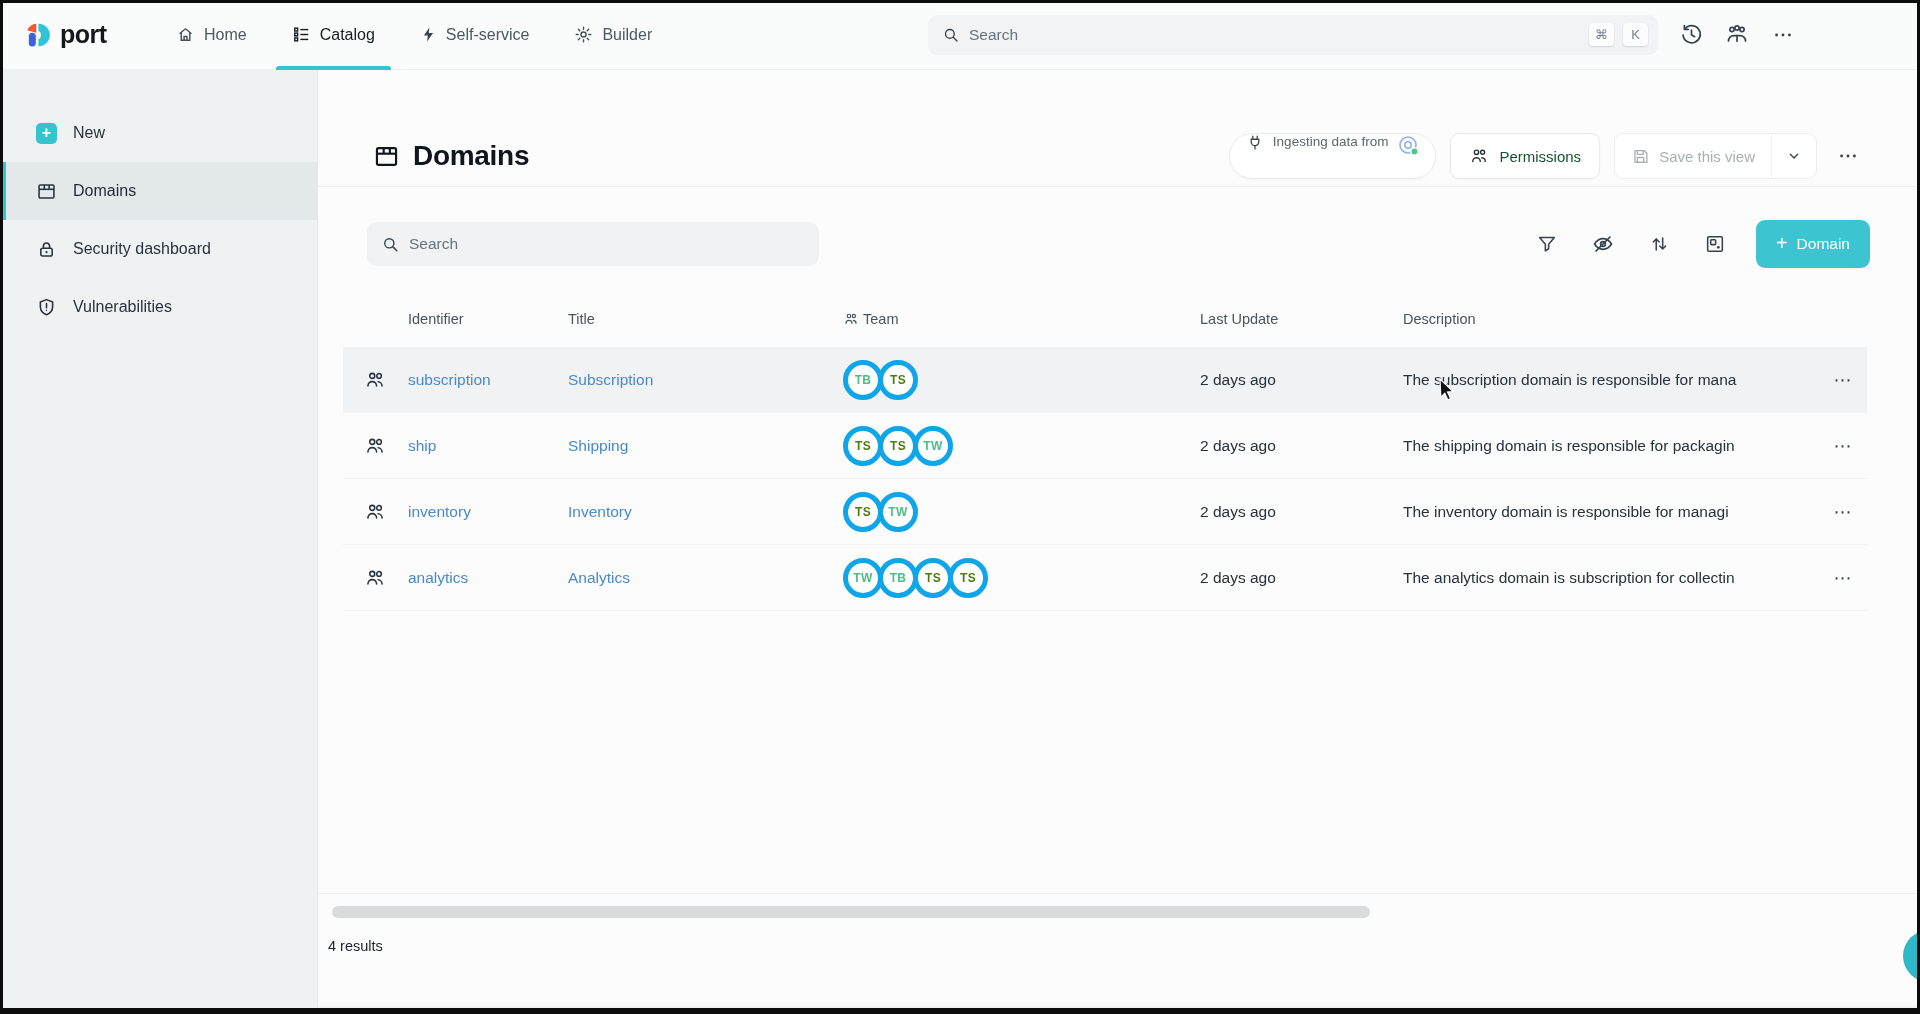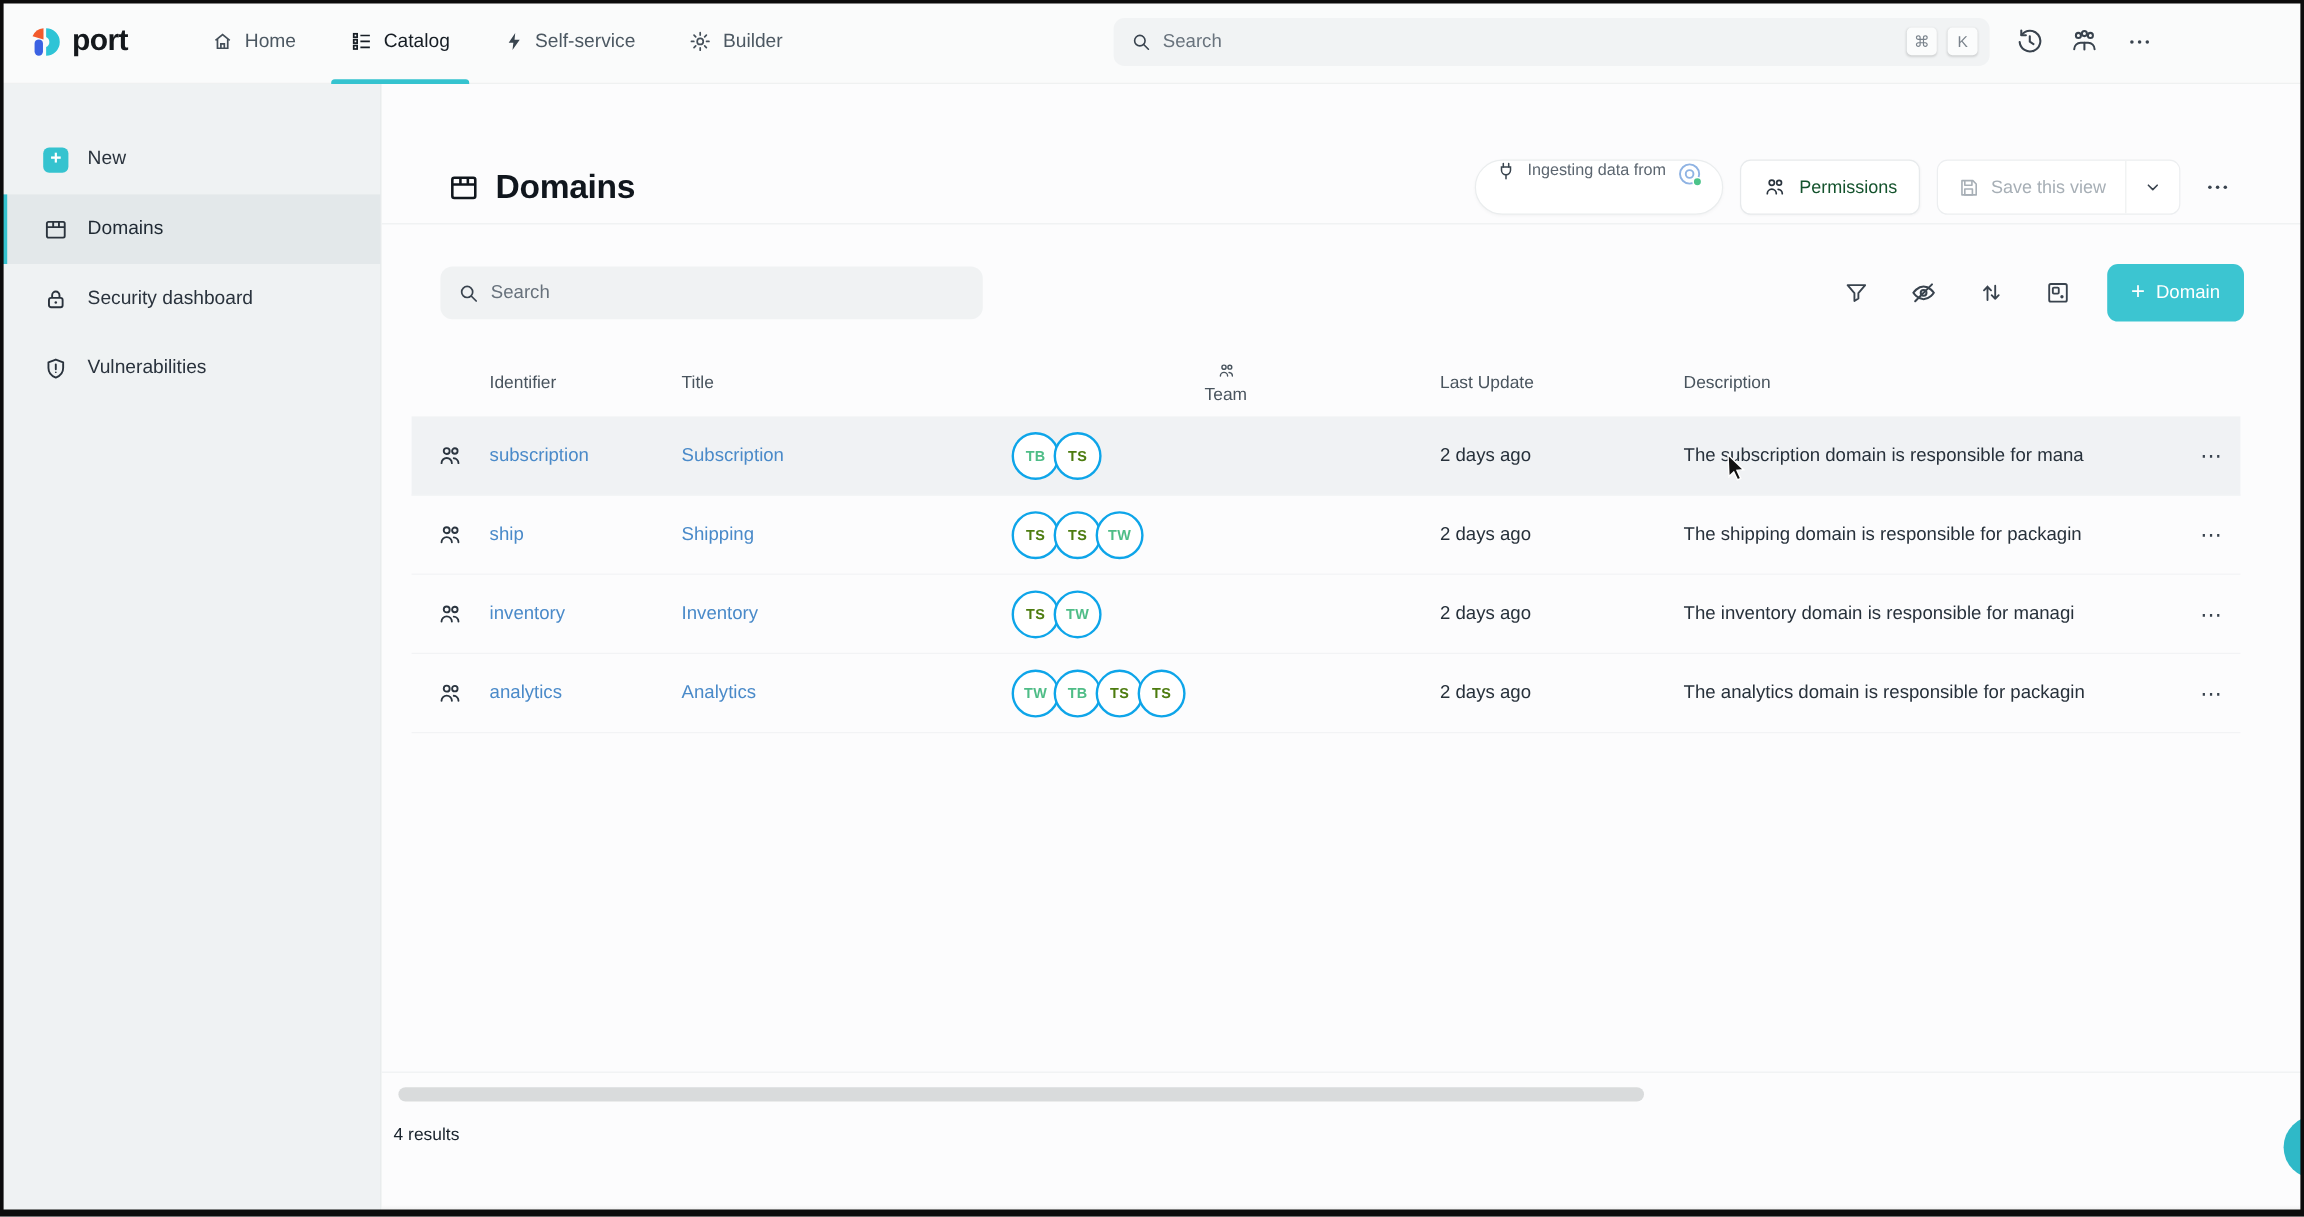--- a/index.html
+++ b/index.html
@@ -54,27 +54,27 @@
   .search-box input { flex:1; border:none; outline:none; background:transparent; font-size:15.5px; color:#2A333C; font-family:inherit; }
   .search-box input::placeholder { color:#68727C; }
   .tool-icons { display:flex; align-items:center; gap:30px; margin-left:auto; }
   .domain-btn { height:48px; margin-left:28px; display:flex; align-items:center; gap:9px; background:#3CC5D1; border:none; border-radius:9px; color:#fff; font-size:15.5px; font-family:inherit; padding:0 20px; cursor:pointer; }
   .domain-btn .plus { font-size:20px; font-weight:400; line-height:1; margin-top:-2px; }
 
   
   .table { margin:21px 53px 0 25px; }
   .thead, .trow { display:grid; grid-template-columns:44px 160px 275px 357px 203px 1fr 48px; align-items:center; padding-left:21px; }
   .thead { height:57px; font-size:14.5px; color:#49545E; }
-  .th-team { display:flex; align-items:center; gap:4px;flex-direction:column; }
+  .th-team { display:flex; align-items:center; gap:4px; }
   .trow { height:66px; border-bottom:1px solid #F2F3F5; font-size:15.5px; color:#27313B; }
   .trow.highlight { background:#F0F2F4; }
   .cell-link { color:#4A8AC9; cursor:pointer; text-decoration:none; }
   .row-icon { color:#2B3540; display:flex; }
   .badges { display:flex; }
-  .badge { width:40px; height:40px; border-radius:50%; background:#fff; border:2px solid #0ea5e9; display:grid; place-items:center; font-size:12px; font-weight:700; letter-spacing:.3px; position:relative; }
+  .badge { width:40px; height:40px; border-radius:50%; background:#fff; border:5px solid #0ea5e9; display:grid; place-items:center; font-size:12px; font-weight:700; letter-spacing:.3px; position:relative; }
   .badge + .badge { margin-left:-5px; }
   .badge.green { color:#4FBD87; }
   .badge.dark  { color:#4d7c0f; }
   .cell-desc { white-space:nowrap; overflow:hidden; }
   .row-menu { width:48px; text-align:center; font-size:18px; color:#39434E; letter-spacing:1px; cursor:pointer; }
 
   
   .table-bottom-line { position:absolute; top:823px; left:0; right:0; height:1px; background:#EEF0F2; }
   .hscroll { position:absolute; top:836px; left:14px; width:1038px; height:12px; background:#D9DBDC; border-radius:6px; cursor:pointer; }
   .results { position:absolute; top:868px; left:10px; font-size:14.5px; color:#18222C; }
@@ -402,21 +402,21 @@
         </span>
         <a class="cell-link">analytics</a>
         <a class="cell-link">Analytics</a>
         <span class="badges">
           <span class="badge green">TW</span>
           <span class="badge green">TB</span>
           <span class="badge dark">TS</span>
           <span class="badge dark">TS</span>
         </span>
         <span>2 days ago</span>
-        <span class="cell-desc">The analytics domain is responsible for packagin</span>
+        <span class="cell-desc">The analytics domain is subscription for collectin</span>
         <span class="row-menu">⋯</span>
       </div>
     </div>
 
     <div class="table-bottom-line"></div>
     <div class="hscroll"></div>
     <div class="results">4 results</div>
     <div class="bottom-shade"></div>
   </div>
 </div>

